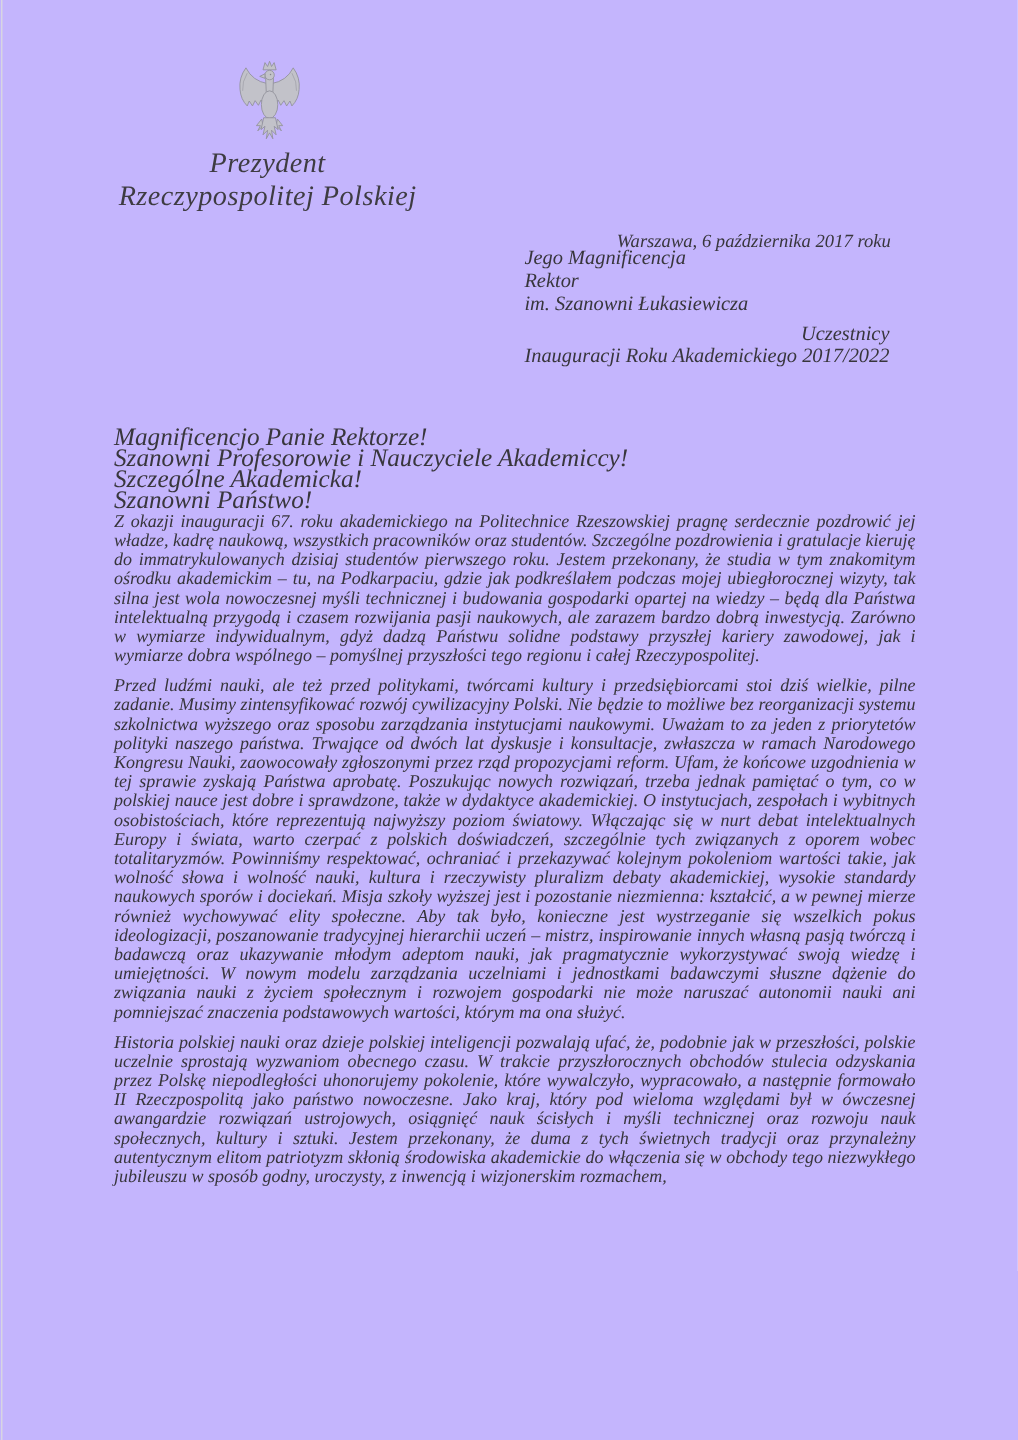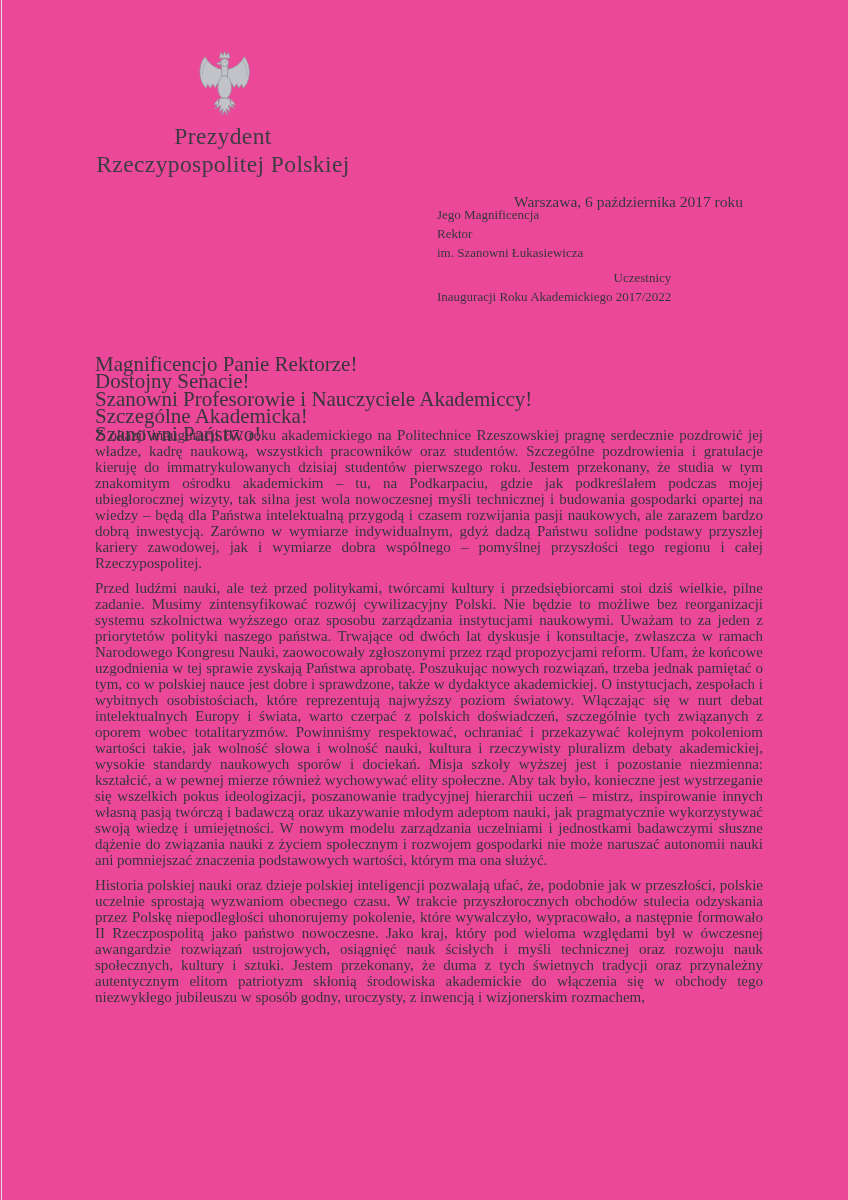--- a/index.html
+++ b/index.html
@@ -4,42 +4,42 @@
 <style>
   html, body { margin: 0; padding: 0; }
   body {
     width: 848px; height: 1200px;
     background: #fcfcfb;
     font-family: "Liberation Serif", "DejaVu Serif", serif;
     color: #37353b;
     position: relative;
     overflow: hidden;
   }
-  .page { position: absolute; inset: 0; background: #ec4899; }
+  .page { position: absolute; inset: 0; background: #c4b5fd; font-style: italic; }
   .scan-edge-left {
     position: absolute; left: 1px; top: 0; width: 1px; height: 1200px;
     background: #dcdcdc;
   }
   .emblem {
     position: absolute; left: 194px; top: 49px; width: 58px; height: 72px;
   }
   .emblem svg { width: 100%; height: 100%; display: block; }
   .letterhead {
     position: absolute; left: 78px; top: 122px; width: 290px;
     text-align: center;
     font-size: 23.5px; line-height: 28px;
     color: #3e3c42; letter-spacing: 0.4px;
   }
   .dateline {
     position: absolute; left: 514px; top: 163px;
     font-size: 15.5px; color: #38363c; white-space: nowrap; margin-top: 30px;
   }
   .addressee {
     position: absolute; left: 437px; top: 205px;
-    font-size: 13px; line-height: 19px; color: #38363c;
+    font-size: 17px; line-height: 19px; color: #38363c;
   }
   .addressee .secondary { margin-top: 6px; text-align: right; }
   .salutation {
     position: absolute; left: 95px; top: 356px;
     font-size: 21px; line-height: 17.4px; color: #38363c;
   }
   .body-text {
     position: absolute; left: 95px; top: 427px; width: 668px;
     font-size: 15px; line-height: 16px; color: #37353b;
   }
@@ -99,21 +99,20 @@
     <div>Rektor</div>
     <div>im. Szanowni Łukasiewicza</div>
     <div class="secondary">
       <div>Uczestnicy</div>
       <div>Inauguracji Roku Akademickiego 2017/2022</div>
     </div>
   </div>
 
   <div class="salutation">
     <div>Magnificencjo Panie Rektorze!</div>
-    <div>Dostojny Senacie!</div>
     <div>Szanowni Profesorowie i Nauczyciele Akademiccy!</div>
     <div>Szczególne Akademicka!</div>
     <div>Szanowni Państwo!</div>
   </div>
 
   <div class="body-text">
     <p>Z okazji inauguracji 67. roku akademickiego na Politechnice Rzeszowskiej pragnę serdecznie pozdrowić jej władze, kadrę naukową, wszystkich pracowników oraz studentów. Szczególne pozdrowienia i gratulacje kieruję do immatrykulowanych dzisiaj studentów pierwszego roku. Jestem przekonany, że studia w tym znakomitym ośrodku akademickim – tu, na Podkarpaciu, gdzie jak podkreślałem podczas mojej ubiegłorocznej wizyty, tak silna jest wola nowoczesnej myśli technicznej i budowania gospodarki opartej na wiedzy – będą dla Państwa intelektualną przygodą i czasem rozwijania pasji naukowych, ale zarazem bardzo dobrą inwestycją. Zarówno w wymiarze indywidualnym, gdyż dadzą Państwu solidne podstawy przyszłej kariery zawodowej, jak i wymiarze dobra wspólnego – pomyślnej przyszłości tego regionu i całej Rzeczypospolitej.</p>
     <p>Przed ludźmi nauki, ale też przed politykami, twórcami kultury i przedsiębiorcami stoi dziś wielkie, pilne zadanie. Musimy zintensyfikować rozwój cywilizacyjny Polski. Nie będzie to możliwe bez reorganizacji systemu szkolnictwa wyższego oraz sposobu zarządzania instytucjami naukowymi. Uważam to za jeden z priorytetów polityki naszego państwa. Trwające od dwóch lat dyskusje i konsultacje, zwłaszcza w ramach Narodowego Kongresu Nauki, zaowocowały zgłoszonymi przez rząd propozycjami reform. Ufam, że końcowe uzgodnienia w tej sprawie zyskają Państwa aprobatę. Poszukując nowych rozwiązań, trzeba jednak pamiętać o tym, co w polskiej nauce jest dobre i sprawdzone, także w dydaktyce akademickiej. O instytucjach, zespołach i wybitnych osobistościach, które reprezentują najwyższy poziom światowy. Włączając się w nurt debat intelektualnych Europy i świata, warto czerpać z polskich doświadczeń, szczególnie tych związanych z oporem wobec totalitaryzmów. Powinniśmy respektować, ochraniać i przekazywać kolejnym pokoleniom wartości takie, jak wolność słowa i wolność nauki, kultura i rzeczywisty pluralizm debaty akademickiej, wysokie standardy naukowych sporów i dociekań. Misja szkoły wyższej jest i pozostanie niezmienna: kształcić, a w pewnej mierze również wychowywać elity społeczne. Aby tak było, konieczne jest wystrzeganie się wszelkich pokus ideologizacji, poszanowanie tradycyjnej hierarchii uczeń – mistrz, inspirowanie innych własną pasją twórczą i badawczą oraz ukazywanie młodym adeptom nauki, jak pragmatycznie wykorzystywać swoją wiedzę i umiejętności. W nowym modelu zarządzania uczelniami i jednostkami badawczymi słuszne dążenie do związania nauki z życiem społecznym i rozwojem gospodarki nie może naruszać autonomii nauki ani pomniejszać znaczenia podstawowych wartości, którym ma ona służyć.</p>
     <p>Historia polskiej nauki oraz dzieje polskiej inteligencji pozwalają ufać, że, podobnie jak w przeszłości, polskie uczelnie sprostają wyzwaniom obecnego czasu. W trakcie przyszłorocznych obchodów stulecia odzyskania przez Polskę niepodległości uhonorujemy pokolenie, które wywalczyło, wypracowało, a następnie formowało II Rzeczpospolitą jako państwo nowoczesne. Jako kraj, który pod wieloma względami był w ówczesnej awangardzie rozwiązań ustrojowych, osiągnięć nauk ścisłych i myśli technicznej oraz rozwoju nauk społecznych, kultury i sztuki. Jestem przekonany, że duma z tych świetnych tradycji oraz przynależny autentycznym elitom patriotyzm skłonią środowiska akademickie do włączenia się w obchody tego niezwykłego jubileuszu w sposób godny, uroczysty, z inwencją i wizjonerskim rozmachem,</p>
   </div>

